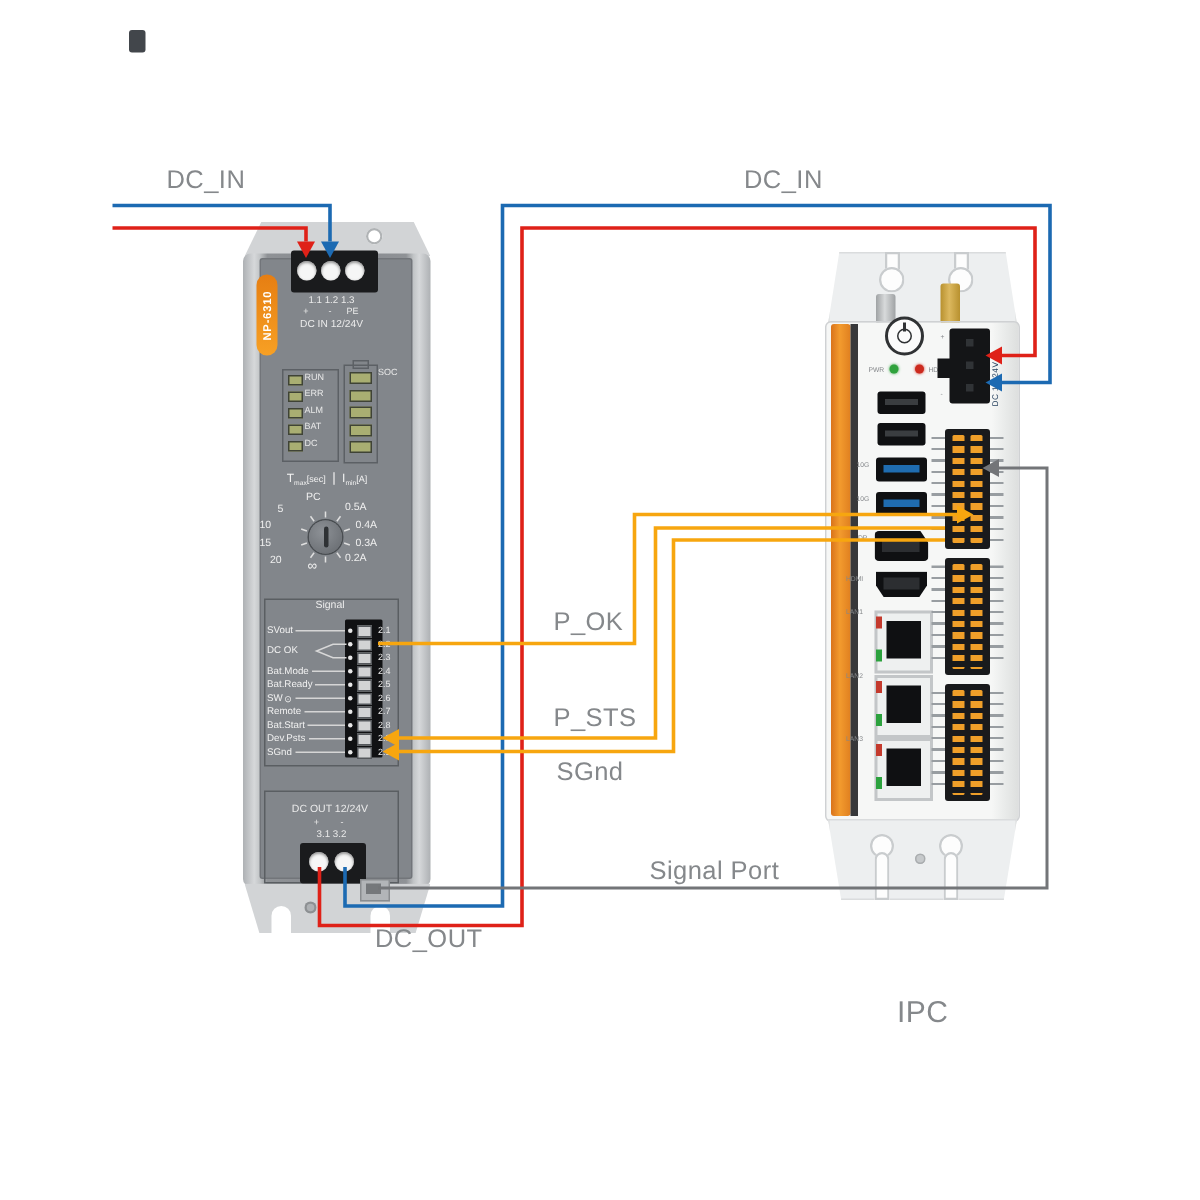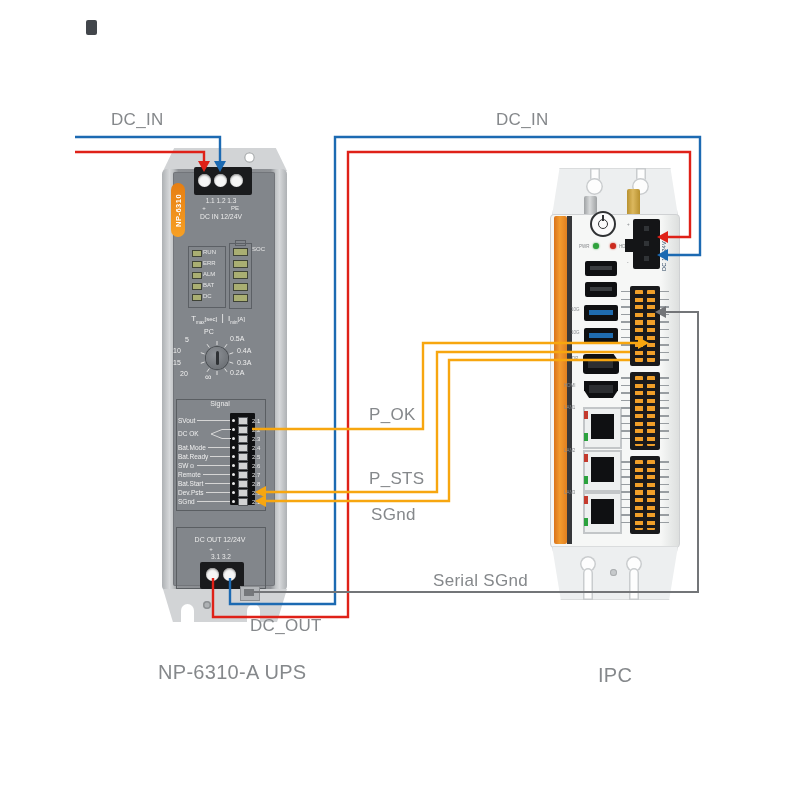--- a/index.html
+++ b/index.html
@@ -375,17 +375,16 @@
       <line x1="204.6" y1="354" x2="200.8" y2="352.7"></line>
         <line x1="209.4" y1="347.5" x2="207" y2="344.2"></line>
     </g>
   </svg>
 
   <div class="dlabel" style="left:111px;top:110px;">DC_IN</div>
   <div class="dlabel" style="left:496px;top:110px;">DC_IN</div>
   <div class="dlabel" style="left:369px;top:405px;">P_OK</div>
   <div class="dlabel" style="left:369px;top:469px;">P_STS</div>
   <div class="dlabel" style="left:371px;top:505px;">SGnd</div>
-  <div class="dlabel" style="left:433px;top:571px;">Serial SGnd</div>
+  <div class="dlabel" style="left:433px;top:571px;">Signal Port</div>
   <div class="dlabel" style="left:250px;top:616px;">DC_OUT</div>
-  <div class="dlabel dname" style="left:158px;top:661px;">NP-6310-A UPS</div>
   <div class="dlabel dname" style="left:598px;top:664px;">IPC</div>
 </div>
 
 </body></html>

